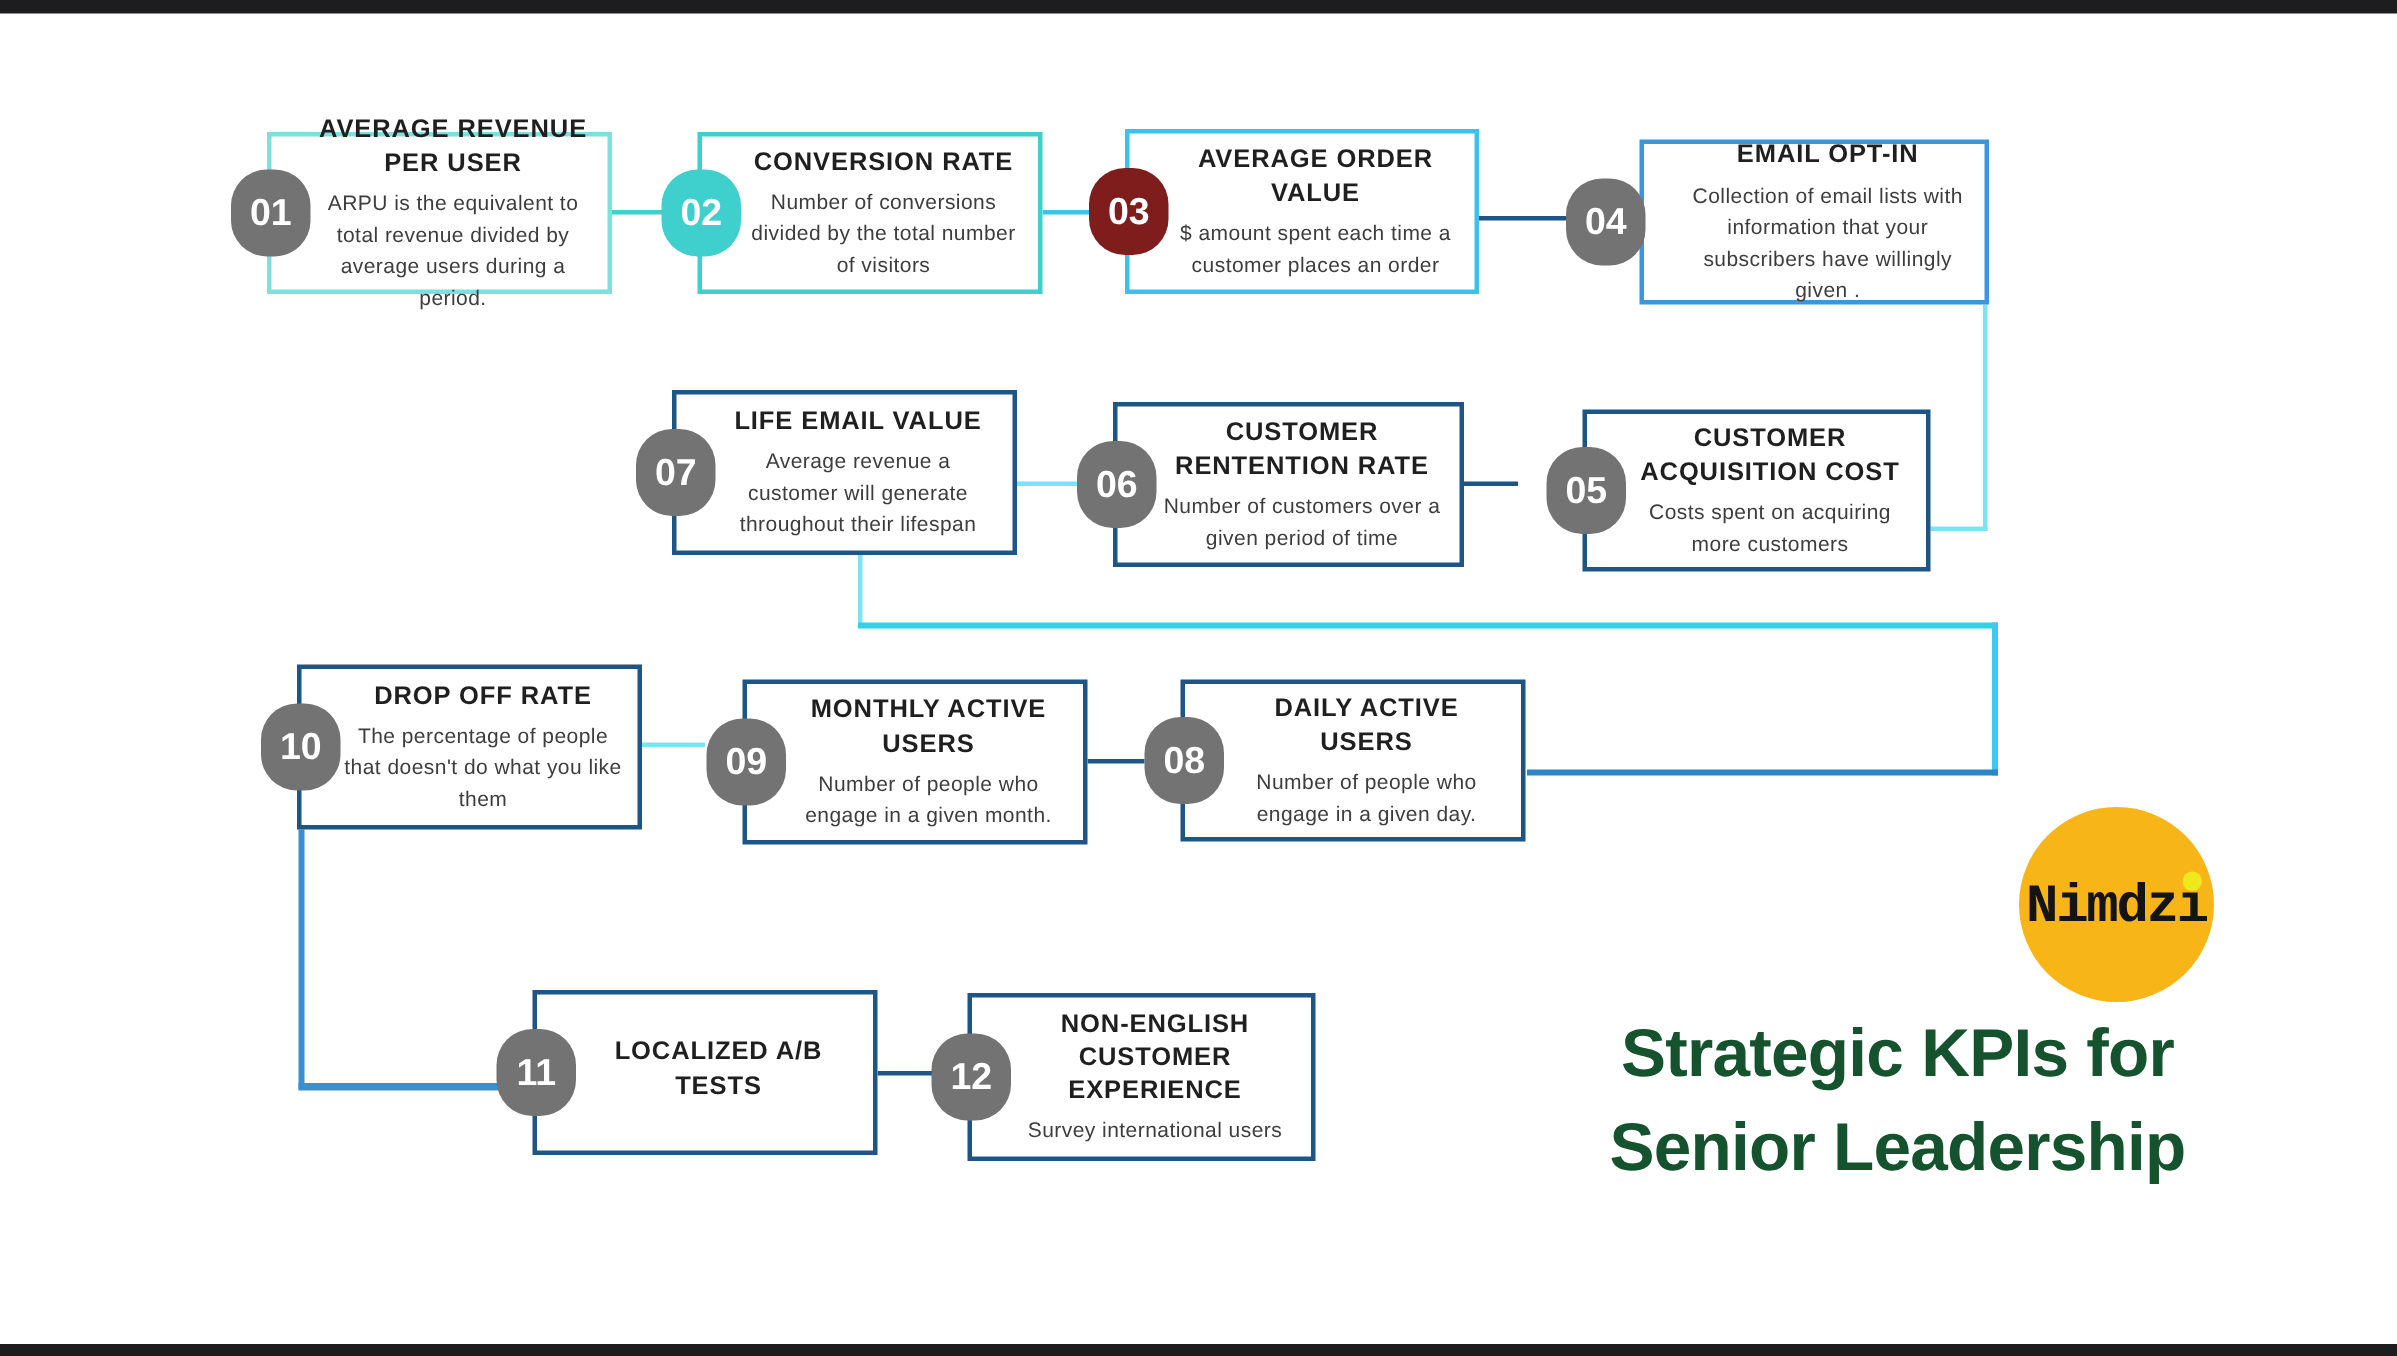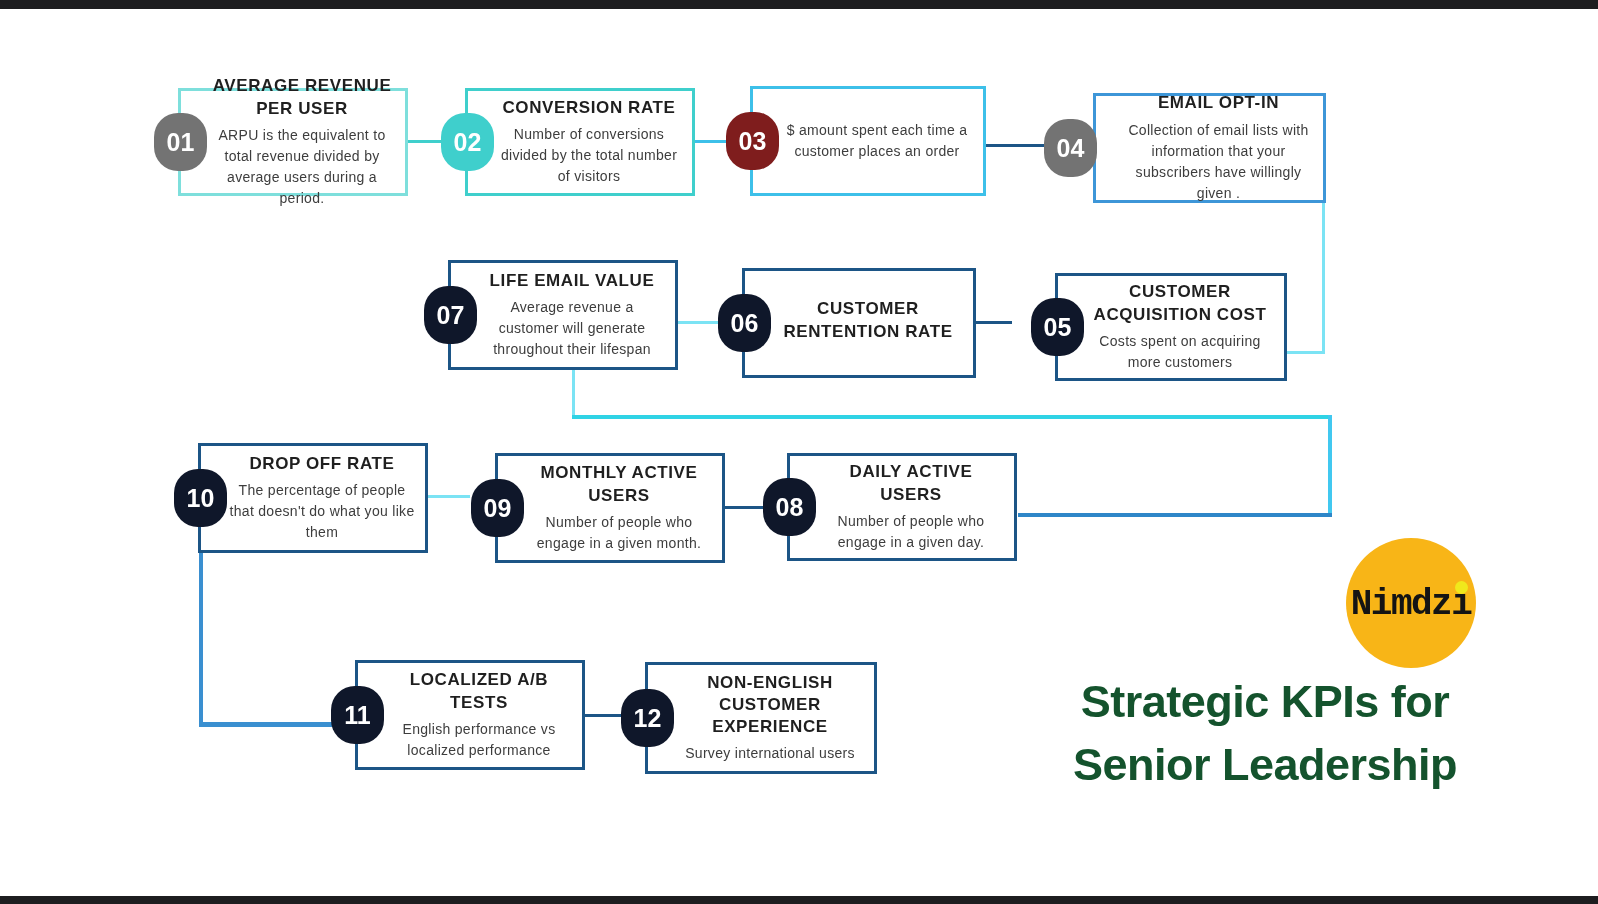--- a/index.html
+++ b/index.html
@@ -26,21 +26,21 @@
     z-index: 3;
   }
   .badge {
     position: absolute;
     left: -27px;
     top: 50%;
     margin-top: -29px;
     width: 53px;
     height: 58px;
     border-radius: 24px;
-    background: #0f172a;
+    background: #737373;
     color: #ffffff;
     font-size: 25px;
     font-weight: bold;
     display: flex;
     align-items: center;
     justify-content: center;
     z-index: 4;
   }
   .ktitle {
     font-size: 17px;
@@ -132,38 +132,40 @@
 </div>
 
 <div class="kbox" style="left:465px;top:88px;width:230px;height:108px;border-color:#3FCFCC">
   <div class="badge" style="background:#3FCFCC">02</div>
   <div class="ktitle">CONVERSION RATE</div>
   <div class="kdesc">Number of conversions divided by the total number of visitors</div>
 </div>
 
 <div class="kbox" style="left:750px;top:86px;width:236px;height:110px;border-color:#3DC0E9">
   <div class="badge" style="background:#7f1d1d">03</div>
+  <div class="ktitle">AVERAGE ORDER VALUE</div>
   <div class="kdesc">$ amount spent each time a customer places an order</div>
 </div>
 
 <div class="kbox" style="left:1093px;top:93px;width:233px;height:110px;border-color:#3D96D8">
   <div class="badge" style="background:#737373;left:-52px">04</div>
   <div class="ktitle">EMAIL OPT-IN</div>
   <div class="kdesc">Collection of email lists with information that your subscribers have willingly given .</div>
 </div>
 
 <div class="kbox" style="left:448px;top:260px;width:230px;height:110px">
   <div class="badge">07</div>
   <div class="ktitle">LIFE EMAIL VALUE</div>
   <div class="kdesc">Average revenue a customer will generate throughout their lifespan</div>
 </div>
 
 <div class="kbox" style="left:742px;top:268px;width:234px;height:110px">
   <div class="badge">06</div>
   <div class="ktitle">CUSTOMER RENTENTION RATE</div>
+  <div class="kdesc">Number of customers over a given period of time</div>
 </div>
 
 <div class="kbox" style="left:1055px;top:273px;width:232px;height:108px">
   <div class="badge">05</div>
   <div class="ktitle">CUSTOMER ACQUISITION COST</div>
   <div class="kdesc">Costs spent on acquiring more customers</div>
 </div>
 
 <div class="kbox" style="left:198px;top:443px;width:230px;height:110px">
   <div class="badge">10</div>
@@ -179,21 +181,20 @@
 
 <div class="kbox" style="left:787px;top:453px;width:230px;height:108px">
   <div class="badge">08</div>
   <div class="ktitle">DAILY ACTIVE USERS</div>
   <div class="kdesc">Number of people who engage in a given day.</div>
 </div>
 
 <div class="kbox" style="left:355px;top:660px;width:230px;height:110px">
   <div class="badge">11</div>
   <div class="ktitle">LOCALIZED A/B TESTS</div>
-  <div class="kdesc">English performance vs localized performance</div>
 </div>
 
 <div class="kbox" style="left:645px;top:662px;width:232px;height:112px">
   <div class="badge">12</div>
   <div class="ktitle">NON-ENGLISH CUSTOMER EXPERIENCE</div>
   <div class="kdesc">Survey international users</div>
 </div>
 
 <div class="logo-circle">
   <span class="logo-text">Nimdzi</span>

